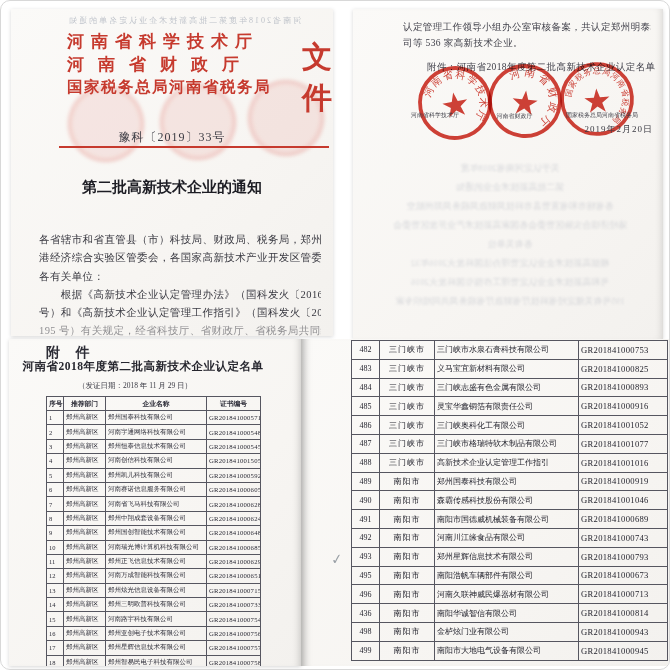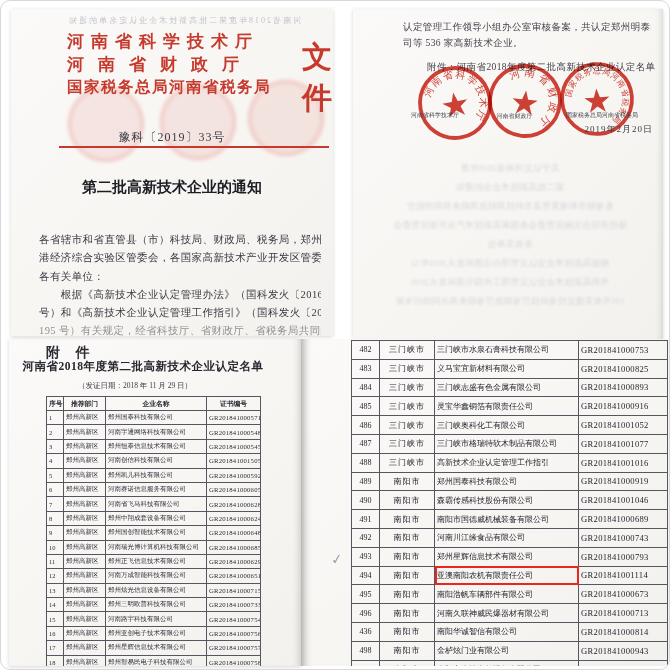--- a/index.html
+++ b/index.html
@@ -352,26 +352,20 @@
           <td class="city">南阳市</td>
           <td class="name">河南川江缘食品有限公司</td>
           <td class="cert">GR201841000743</td>
         </tr>
           <tr>
           <td class="no">493</td>
           <td class="city">南阳市</td>
           <td class="name">郑州星辉信息技术有限公司</td>
           <td class="cert">GR201841000793</td>
         </tr>
-          <tr class="hl">
-          <td class="no">494</td>
-          <td class="city">南阳市</td>
-          <td class="name">亚澳南阳农机有限责任公司</td>
-          <td class="cert">GR201841001114</td>
-        </tr>
           <tr>
           <td class="no">495</td>
           <td class="city">南阳市</td>
           <td class="name">南阳浩帆车辆部件有限公司</td>
           <td class="cert">GR201841000673</td>
         </tr>
           <tr>
           <td class="no">496</td>
           <td class="city">南阳市</td>
           <td class="name">河南久联神威民爆器材有限公司</td>

